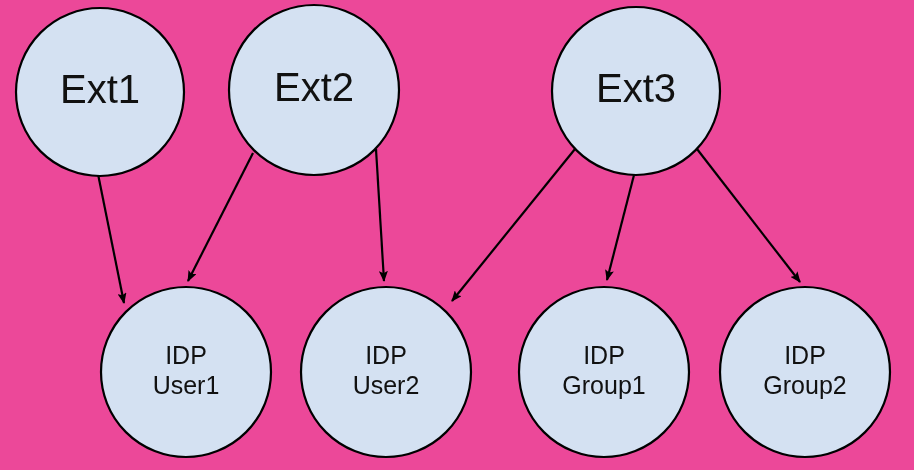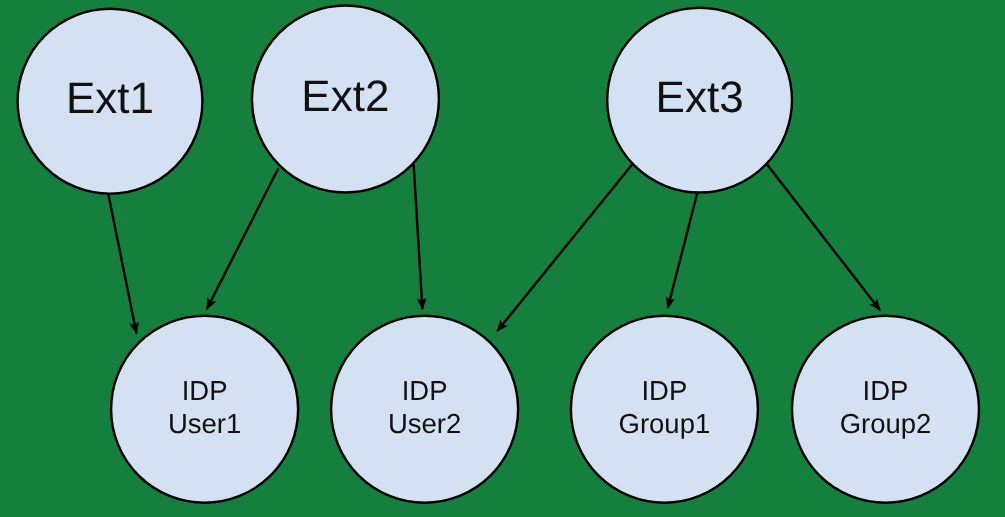--- a/index.html
+++ b/index.html
@@ -10,21 +10,21 @@
   body {
     width: 914px;
     height: 470px;
     overflow: hidden;
     font-family: "Liberation Sans", sans-serif;
   }
   #diagram-canvas {
     position: relative;
     width: 914px;
     height: 470px;
-    background: #15803d;
+    background: #ec4899;
   }
   #graph-svg {
     position: absolute;
     top: 0;
     left: 0;
     width: 914px;
     height: 470px;
   }
   .node-shape {
     fill: #d4e1f2;

